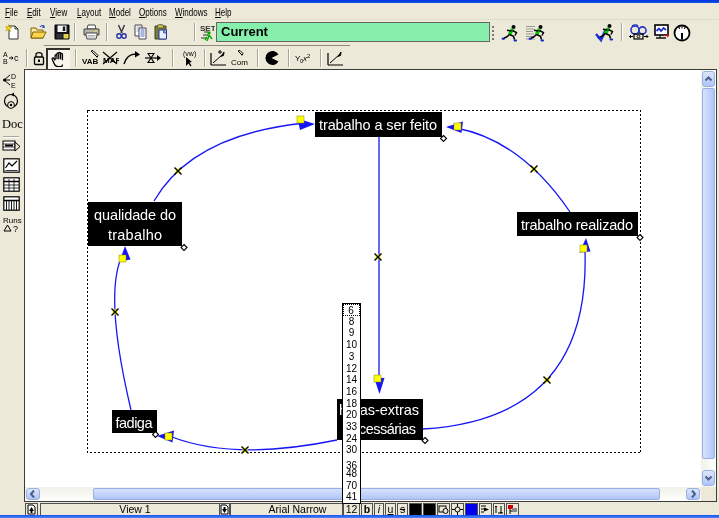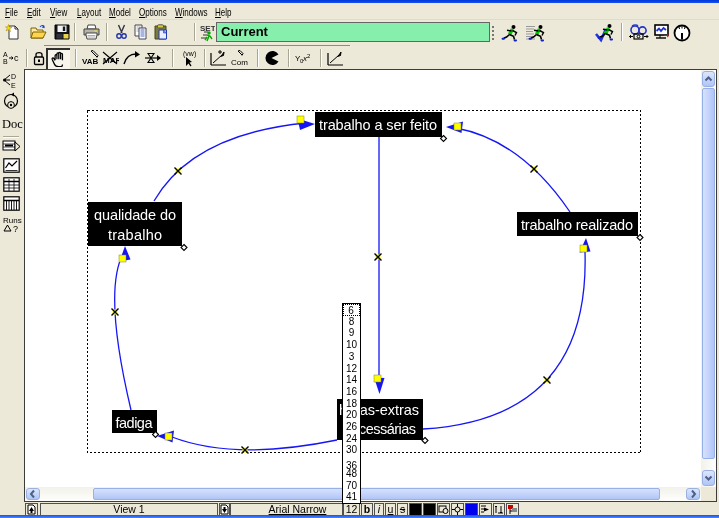--- a/index.html
+++ b/index.html
@@ -368,28 +368,28 @@
       </div>
   </div>
   <div id="corner" class="abs"></div>
   <div id="statusbar" class="abs">
     <div class="sbox" style="left:25px;width:11px;">
         <svg width="11" height="11" viewBox="0 0 11 11">
           <path d="M2,1 L7,1 L9,3 L9,10 L2,10 Z" fill="#fff" stroke="#000" stroke-width="1"></path>
           <path d="M5.5,3 L8,7 L6.5,7 L6.5,9 L4.5,9 L4.5,7 L3,7 Z" fill="#000"></path>
         </svg>
       </div>
-    <div class="sbox" style="left:40px;width:176px;box-sizing:content-box;">View 1</div>
+    <div class="sbox" style="left:40px;width:176px;padding-left:6px;box-sizing:content-box;">View 1</div>
     <div class="sbox" style="left:219px;width:9px;">
         <svg width="9" height="11" viewBox="0 0 9 11">
           <path d="M1,1 L6,1 L8,3 L8,10 L1,10 Z" fill="#fff" stroke="#000" stroke-width="1"></path>
           <path d="M4.5,9 L7,5 L5.5,5 L5.5,3 L3.5,3 L3.5,5 L2,5 Z" fill="#000"></path>
         </svg>
       </div>
-    <div class="sbox" style="left:230px;width:89px;padding-left:22px;text-decoration:underline;">Arial Narrow</div>
+    <div class="sbox" style="left:230px;width:89px;padding-left:22px;">Arial Narrow</div>
     <div class="sbox" style="left:343px;width:15px;">12</div>
     <div class="sbox" style="left:361px;width:10px;font-weight:bold;">b</div>
     <div class="sbox" style="left:374px;width:8px;font-style:italic;">i</div>
     <div class="sbox" style="left:385px;width:9px;text-decoration:underline;">u</div>
     <div class="sbox" style="left:397px;width:9px;text-decoration:line-through;">s</div>
     <div class="sbox" style="left:409px;width:11px;background:#000;"></div>
     <div class="sbox" style="left:423px;width:11px;background:#000;"></div>
     <div class="sbox" style="left:437px;width:11px;">
         <svg width="11" height="11" viewBox="0 0 11 11">
           <rect x="1" y="2" width="7" height="6" fill="none" stroke="#000"></rect>
@@ -427,21 +427,21 @@
     <div class="ddi" style="top:0.5px;left:0.5px;width:15px;height:10.5px;outline:1px dotted #000;">6</div>
     <div class="ddi" style="top:11.7px">8</div>
     <div class="ddi" style="top:23.4px">9</div>
     <div class="ddi" style="top:35.1px">10</div>
     <div class="ddi" style="top:46.8px">3</div>
     <div class="ddi" style="top:58.5px">12</div>
     <div class="ddi" style="top:70.2px">14</div>
     <div class="ddi" style="top:81.9px">16</div>
     <div class="ddi" style="top:93.6px">18</div>
     <div class="ddi" style="top:105.3px">20</div>
-    <div class="ddi" style="top:117px">26</div>
+    <div class="ddi" style="top:117px">33</div>
     <div class="ddi" style="top:128.7px">24</div>
     <div class="ddi" style="top:140.4px">30</div>
     <div class="ddi" style="top:156px">36</div>
     <div class="ddi" style="top:163.8px">48</div>
     <div class="ddi" style="top:175.5px">70</div>
     <div class="ddi" style="top:187.2px">41</div>
   </div>
   <div id="botstrip" class="abs"></div>
 </div>
 

